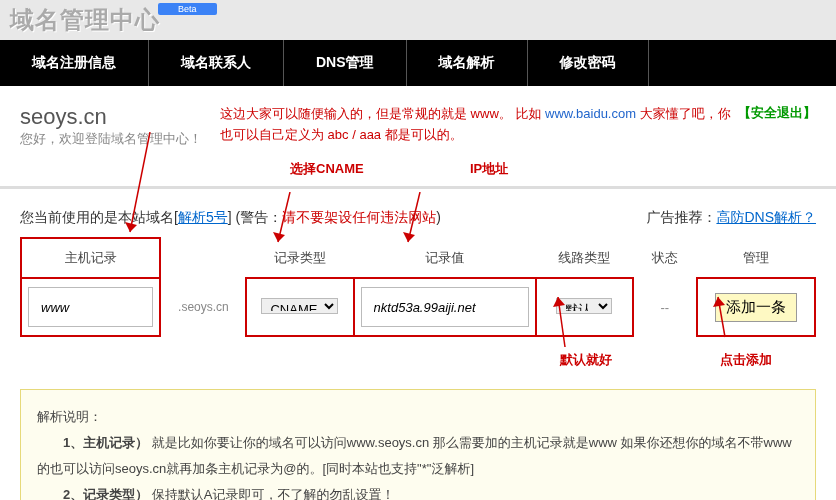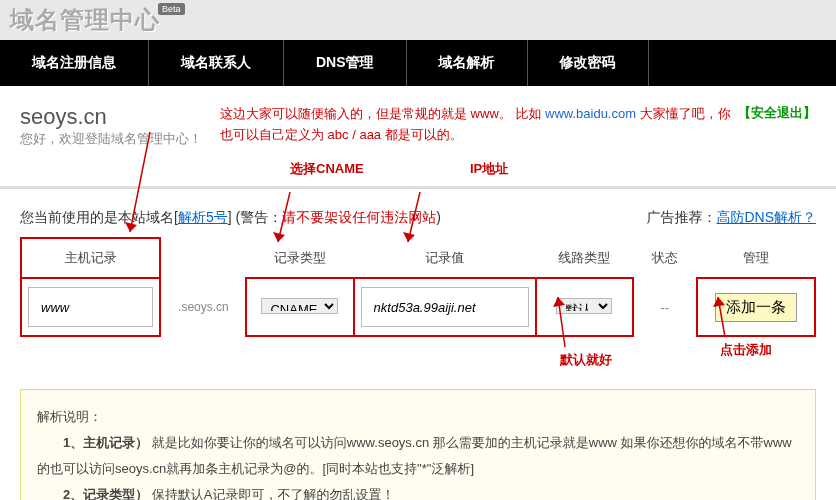--- a/index.html
+++ b/index.html
@@ -1,19 +1,19 @@
 <!DOCTYPE html>
 <html><head>
 <meta charset="utf-8">
 <style>
   * { box-sizing: border-box; margin: 0; padding: 0; }
   body { font-family: "Microsoft YaHei", Arial, sans-serif; font-size: 13px; color: #333; background: #fff; width: 836px; }
   .logo-bar { background: #e8e8e8; padding: 4px 10px; position: relative; }
   .logo-text { font-size: 24px; font-weight: bold; color: #aaa; text-shadow: 1px 1px 0 #fff; letter-spacing: 1px; display: inline-block; }
-  .beta { background: #737373; color: #fff; font-size: 9px; padding: 1px 4px; border-radius: 2px; vertical-align: top; margin-left: -2px; }
+  .beta { background: #3b82f6; color: #fff; font-size: 9px; padding: 1px 20px; border-radius: 2px; vertical-align: top; margin-left: -2px; }
   .nav { display: flex; background: #000; }
   .nav-item { flex: none; color: #fff; padding: 14px 32px; font-size: 14px; font-weight: bold; cursor: pointer; border-right: 1px solid #555; }
   .header-row { display: flex; padding: 18px 20px 12px 20px; align-items: flex-start; }
   .domain-title { font-size: 22px; color: #555; font-weight: normal; }
   .welcome { color: #888; }
   .annot { color: #c00; font-size: 13px; line-height: 1.6; margin-left: 18px; flex: 1; }
   .annot .blue { color: #2266cc; }
   .logout { color: #090; font-weight: bold; white-space: nowrap; }
   .divider { border-top: 3px solid #ddd; margin: 0 0 10px 0; }
   .notice { padding: 10px 20px; font-size: 14px; }
@@ -122,21 +122,21 @@
       <td class="boxed"><select><option>CNAME</option></select></td>
       <td class="boxed"><input type="text" value="nktd53a.99aiji.net" style=""></td>
       <td class="boxed"><select><option>默认</option></select></td>
       <td class="dashes">--</td>
       <td class="boxed"><button class="btn">添加一条</button></td>
     </tr>
   </tbody>
     </table>
   <div style="position:relative; height:34px;">
     <span class="annot-lbl" style="left:540px; top:14px;">默认就好</span>
-    <span class="annot-lbl" style="left:700px; top:4px;">点击添加</span>
+    <span class="annot-lbl" style="left:700px; top:14px;">点击添加</span>
   </div>
 </div>
 
 <div class="explain-box">
   <div>解析说明：</div>
   <div style="text-indent:2em;"><span class="bold">1、主机记录）</span><span> 就是比如你要让你的域名可以访问www.seoys.cn 那么需要加的主机记录就是www 如果你还想你的域名不带www的也可以访问seoys.cn就再加条主机记录为@的。[同时本站也支持"*"泛解析]</span></div>
   <div style="text-indent:2em;"><span class="bold">2、记录类型）</span><span> 保持默认A记录即可，不了解的勿乱设置！</span></div>
 </div>
 
 </body></html>

